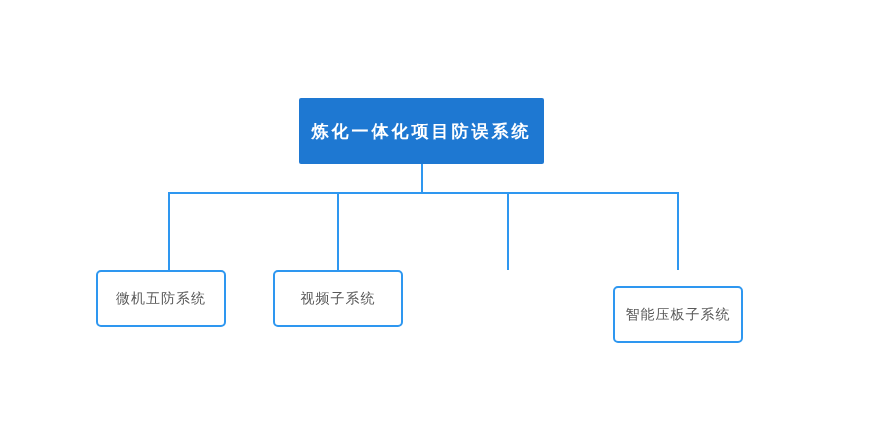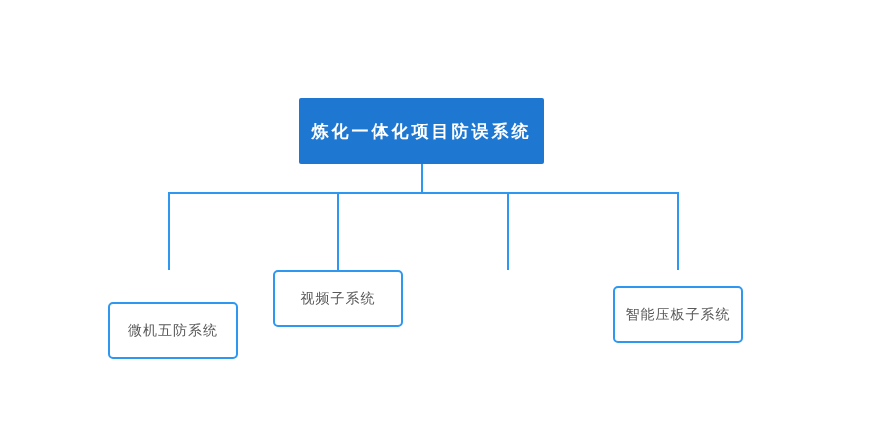--- a/index.html
+++ b/index.html
@@ -56,21 +56,21 @@
   .child-node {
     top: 270px;
     width: 130px; height: 57px;
     background: var(--child-fill);
     border: 2px solid var(--child-border);
     border-radius: 5px;
     color: var(--child-text);
     font-size: 14px;
     letter-spacing: 1px;
   }
-  .child-node-1 { left: 108px; margin-top: 32px; }
+  .child-node-1 { left: 96px; }
   .child-node-2 { left: 273px; }
   .child-node-3 { left: 443px; }
   .child-node-4 { left: 613px; margin-top: 16px; }
 </style>
 </head>
 <body>
 
 <div class="canvas">
 
   <svg class="connectors" viewBox="0 0 870 436" xmlns="http://www.w3.org/2000/svg">

